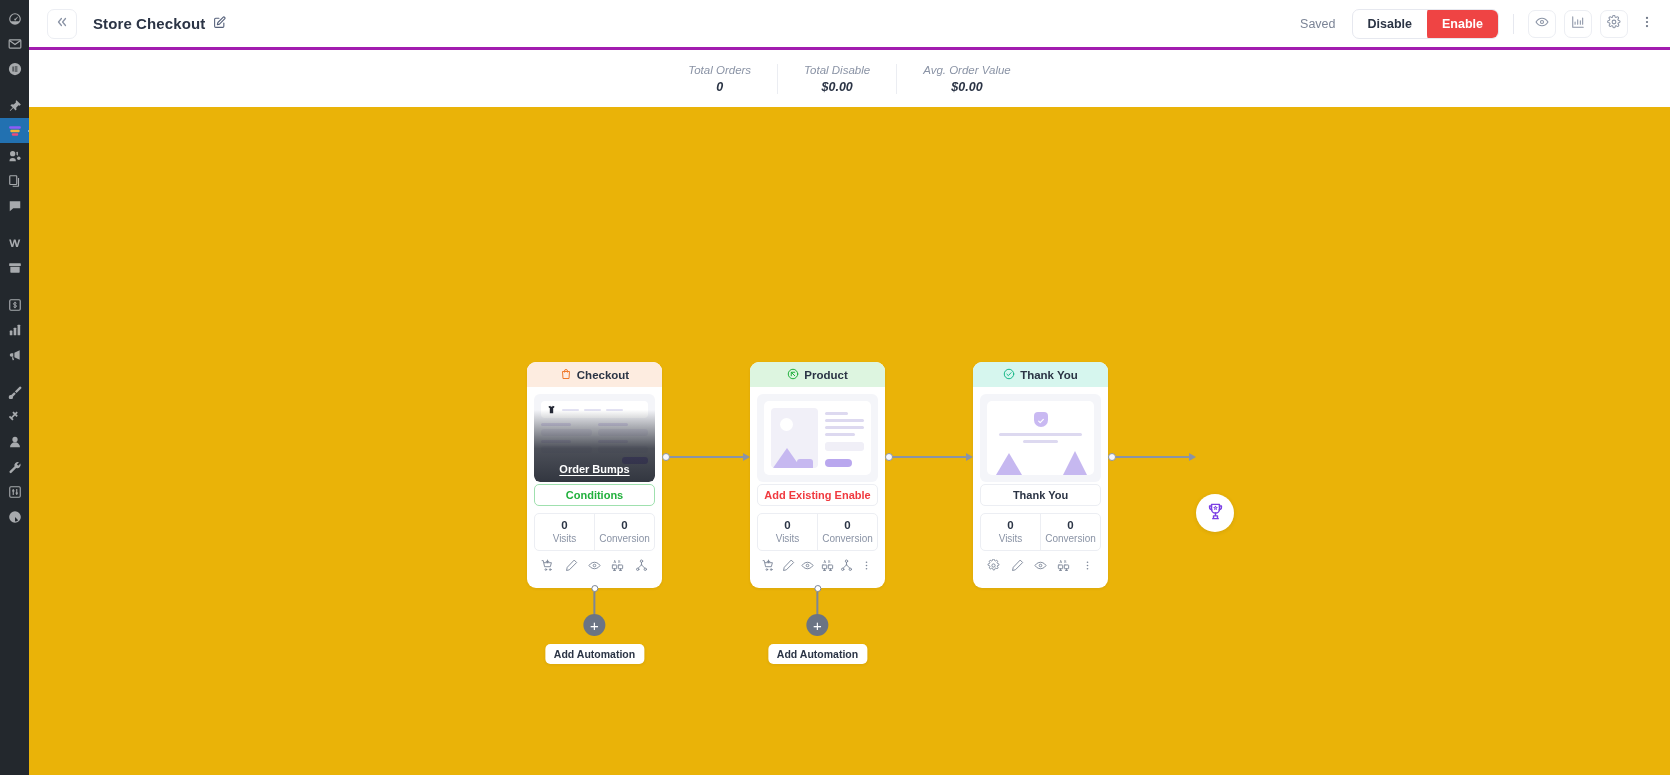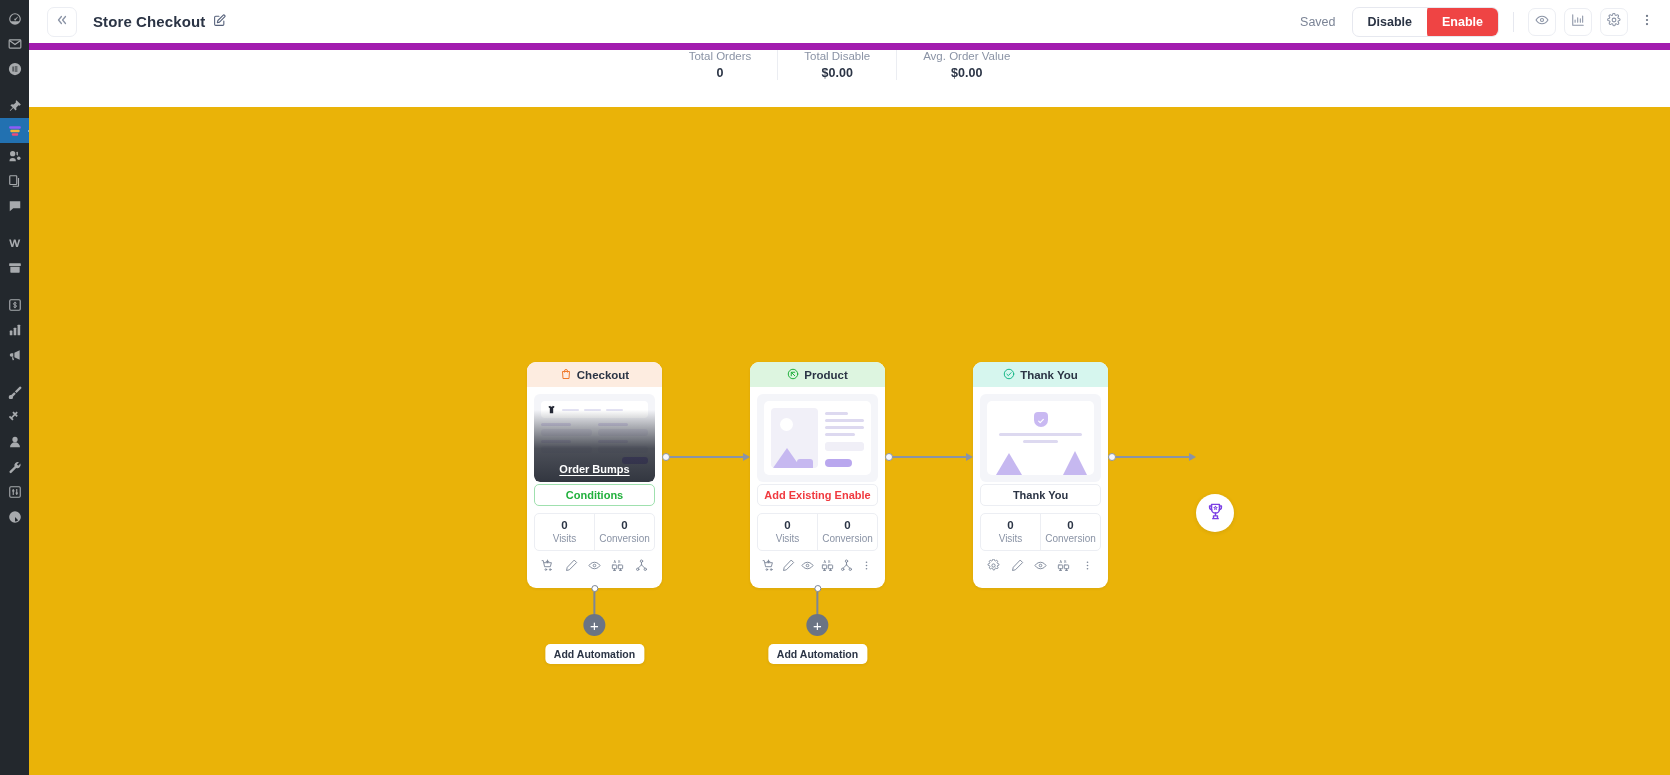--- a/index.html
+++ b/index.html
@@ -37,21 +37,21 @@
     border-right: 5px solid #f6f7fb;
   }
   .sb-gap { height: 12px; }
 
   
   .main { flex: 1; display: flex; flex-direction: column; min-width: 0; }
 
   
   .topbar {
     height: 50px; background: #fff;
-    border-bottom: 7px solid #a21caf;
+    border-bottom: 3px solid #a21caf;
     display: flex; align-items: center;
     padding: 0 12px 0 18px;
     flex: 0 0 50px;
   }
   .collapse-btn {
     width: 30px; height: 30px; border-radius: 7px;
     border: 1px solid #eceef3; background: #fff;
     display: flex; align-items: center; justify-content: center;
     color: #8a93a5; font-size: 13px; cursor: pointer;
   }
@@ -85,22 +85,23 @@
   .kebab-btn {
     width: 22px; height: 28px; border: 0; background: transparent;
     display: flex; align-items: center; justify-content: center;
     color: #6b7governance; color:#6b7484; cursor: pointer;
   }
   .kebab-btn svg { width: 14px; height: 14px; }
 
   
   .statsbar {
     height: 57px; background: #fff;
-    display: flex; align-items: flex-start; justify-content: center;
+    display: flex; align-items: center; justify-content: center;
     flex: 0 0 57px;
+    font-style: italic;
   }
   .stats-inner { display: flex; align-items: center; }
   .stat { padding: 0 26px; text-align: center; }
   .stat-label { font-size: 11.5px; color: #8a93a5; margin-bottom: 4px; }
   .stat-value { font-size: 12.5px; font-weight: bold; color: #2b3445; }
   .stat-sep { width: 1px; height: 30px; background: #ebedf2; }
 
   
   .canvas { flex: 1; background: #eab308; position: relative; overflow: hidden; }
 

